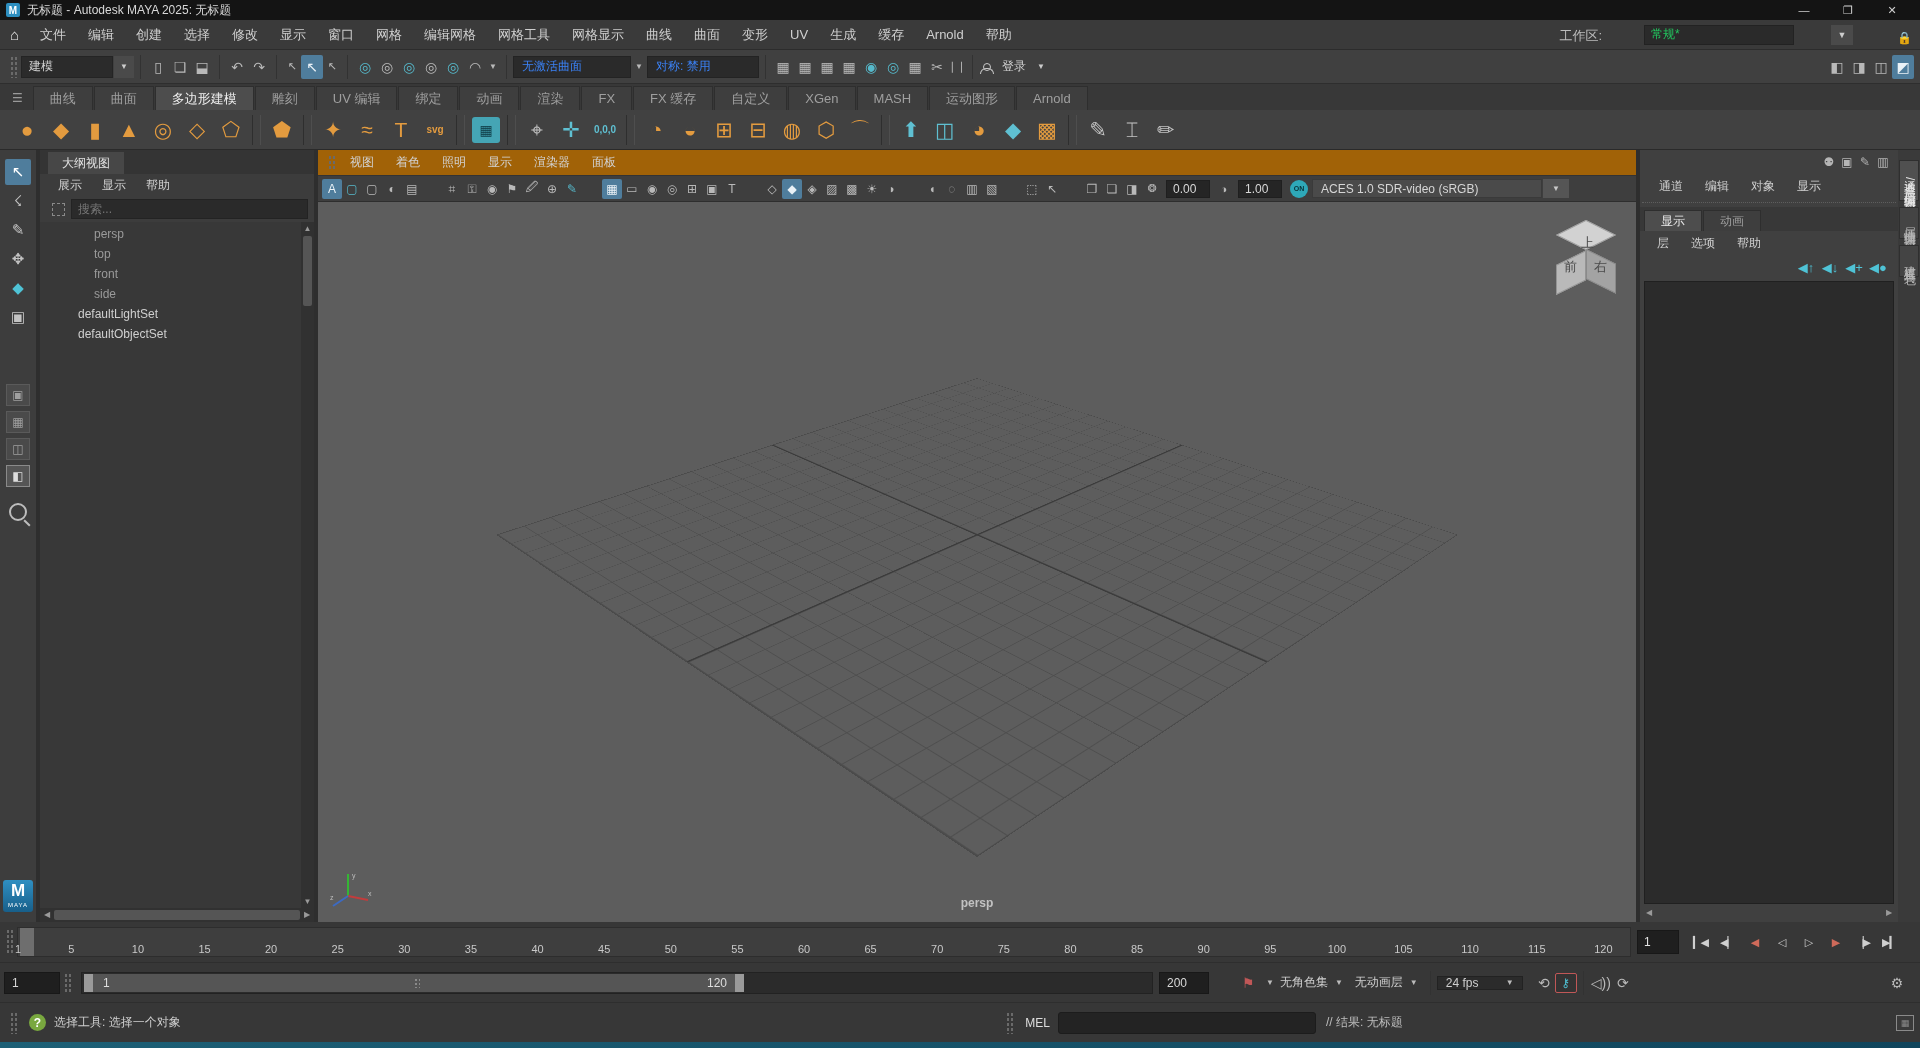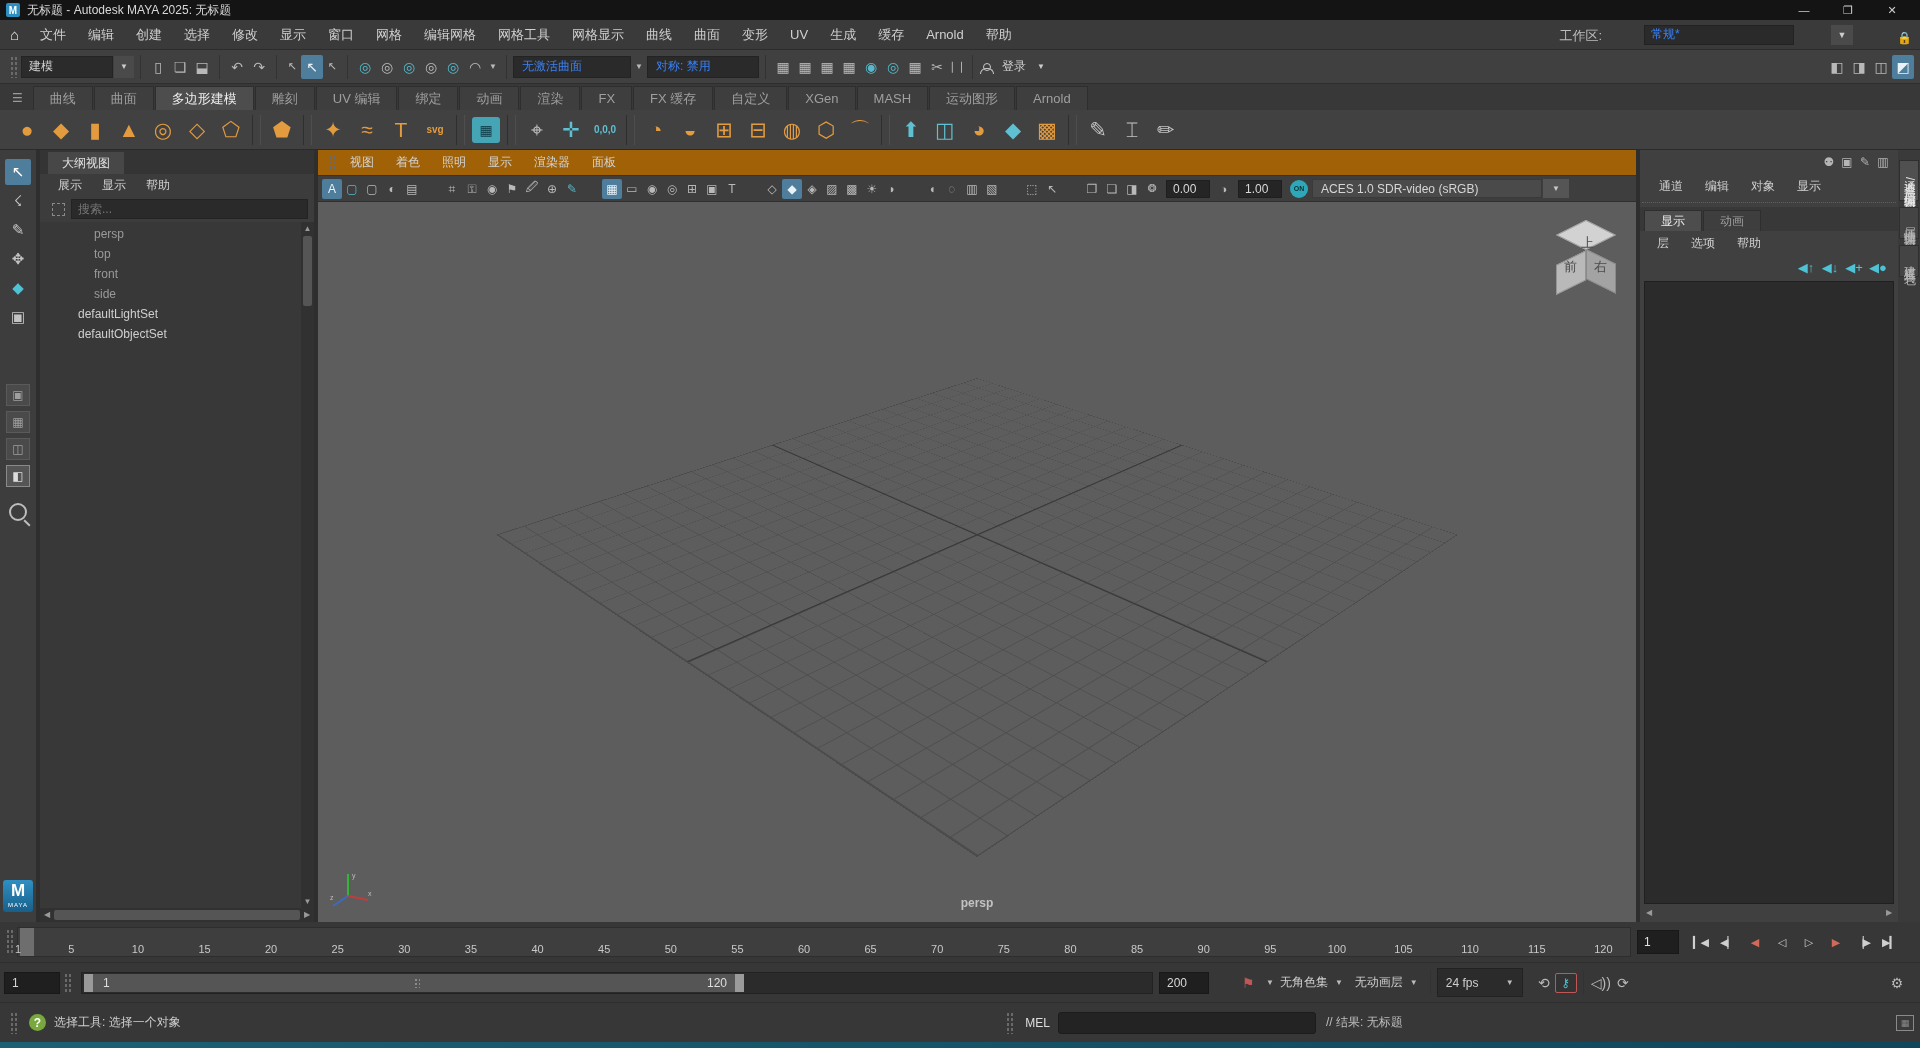--- a/index.html
+++ b/index.html
@@ -19,21 +19,21 @@
     color:#cfcfcf; font-size:11px; }
 
   
   .menubar { position:absolute; left:0; top:20px; width:100%; height:30px; background:#3a3a3a;
     border-bottom:1px solid #2c2c2c; display:flex; align-items:center; padding:0 8px; }
   .home-ic { color:#e8e8e8; font-size:15px; margin:0 10px 0 2px; }
   .menus { display:flex; }
   .menu-item { padding:0 11px; color:#cfcfcf; font-size:13px; line-height:29px; white-space:nowrap; }
   .workspace { margin-left:auto; display:flex; align-items:flex-end;gap:36px; }
   .ws-label { color:#bdbdbd; margin-right:6px; font-size:13px; }
-  .ws-box { width:150px; height:20px; background:#2a2a2a; border:1px solid #222; color:#3b82f6;
+  .ws-box { width:150px; height:20px; background:#2a2a2a; border:1px solid #222; color:#22c55e;
     display:flex; align-items:center; padding:0 6px; font-size:12px; }
   .ws-caret { width:22px; height:20px; background:#4a4a4a; margin-left:1px; display:flex;
     align-items:center; justify-content:center; color:#ccc; font-size:9px; }
   .lock-ic { margin-left:8px; color:#c9a43a; font-size:12px; }
 
   
   .statusline { position:absolute; left:0; top:50px; width:100%; height:34px; background:#404040;
     border-bottom:1px solid #2e2e2e; display:flex; align-items:center; padding:0 6px; }
   .grip { width:7px; height:22px; margin:0 4px;
     background-image:radial-gradient(#6a6a6a 1px, transparent 1.2px); background-size:4px 5px; }
@@ -208,21 +208,21 @@
     margin:0 6px; }
   .rs-active { position:absolute; left:2px; top:1px; bottom:1px; width:660px; background:#555;
     display:flex; align-items:center; }
   .rs-handle { width:9px; height:100%; background:#9a9a9a; }
   .rs-start { margin-left:10px; color:#dedede; }
   .rs-end { margin-left:auto; margin-right:8px; color:#dedede; }
   .rs-grip { position:absolute; left:50%; top:4px; bottom:4px; width:6px;
     background-image:radial-gradient(#8a8a8a 1px, transparent 1.2px); background-size:4px 4px; }
   .rr-dd { display:flex; align-items:center; color:#cfcfcf; margin:0 6px; white-space:nowrap; }
   .rr-caret { font-size:8px; color:#bbb; margin-left:7px; }
-  .fps-box { height:29px; width:86px; background:#2b2b2b; border:1px solid #222; display:flex;
+  .fps-box { height:14px; width:86px; background:#2b2b2b; border:1px solid #222; display:flex;
     align-items:center; padding:0 8px; color:#cfcfcf; }
   .autokey { width:22px; height:20px; border:1px solid #c05757; border-radius:2px; display:flex;
     align-items:center; justify-content:center; color:#4fc3d6; font-size:12px; background:#333; }
 
   
   .cmdrow { position:absolute; left:0; top:1002px; width:1920px; height:40px; background:#373737;
     border-top:1px solid #2e2e2e; display:flex; align-items:center; padding:0 6px; }
   .help-ic { width:17px; height:17px; border-radius:50%; background:#79a83f; color:#fff; font-weight:bold;
     font-size:12px; display:flex; align-items:center; justify-content:center; margin:0 8px; }
   .help-text { color:#cfcfcf; }

